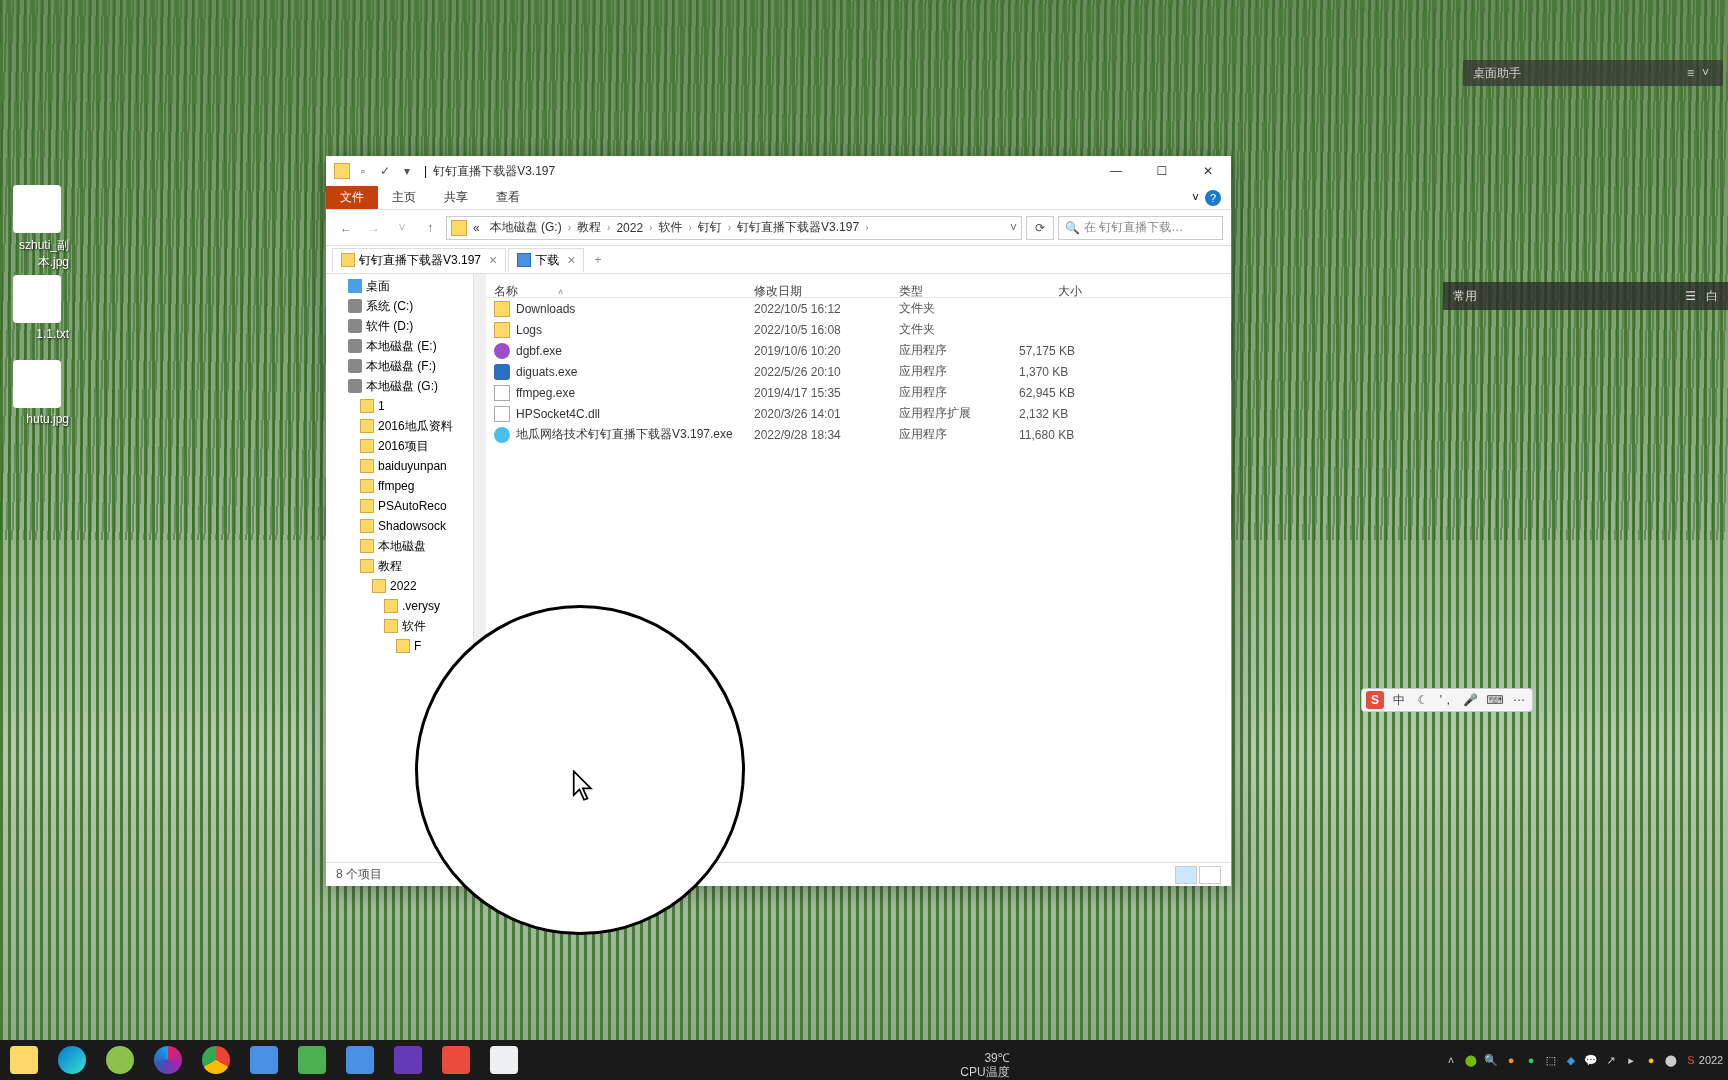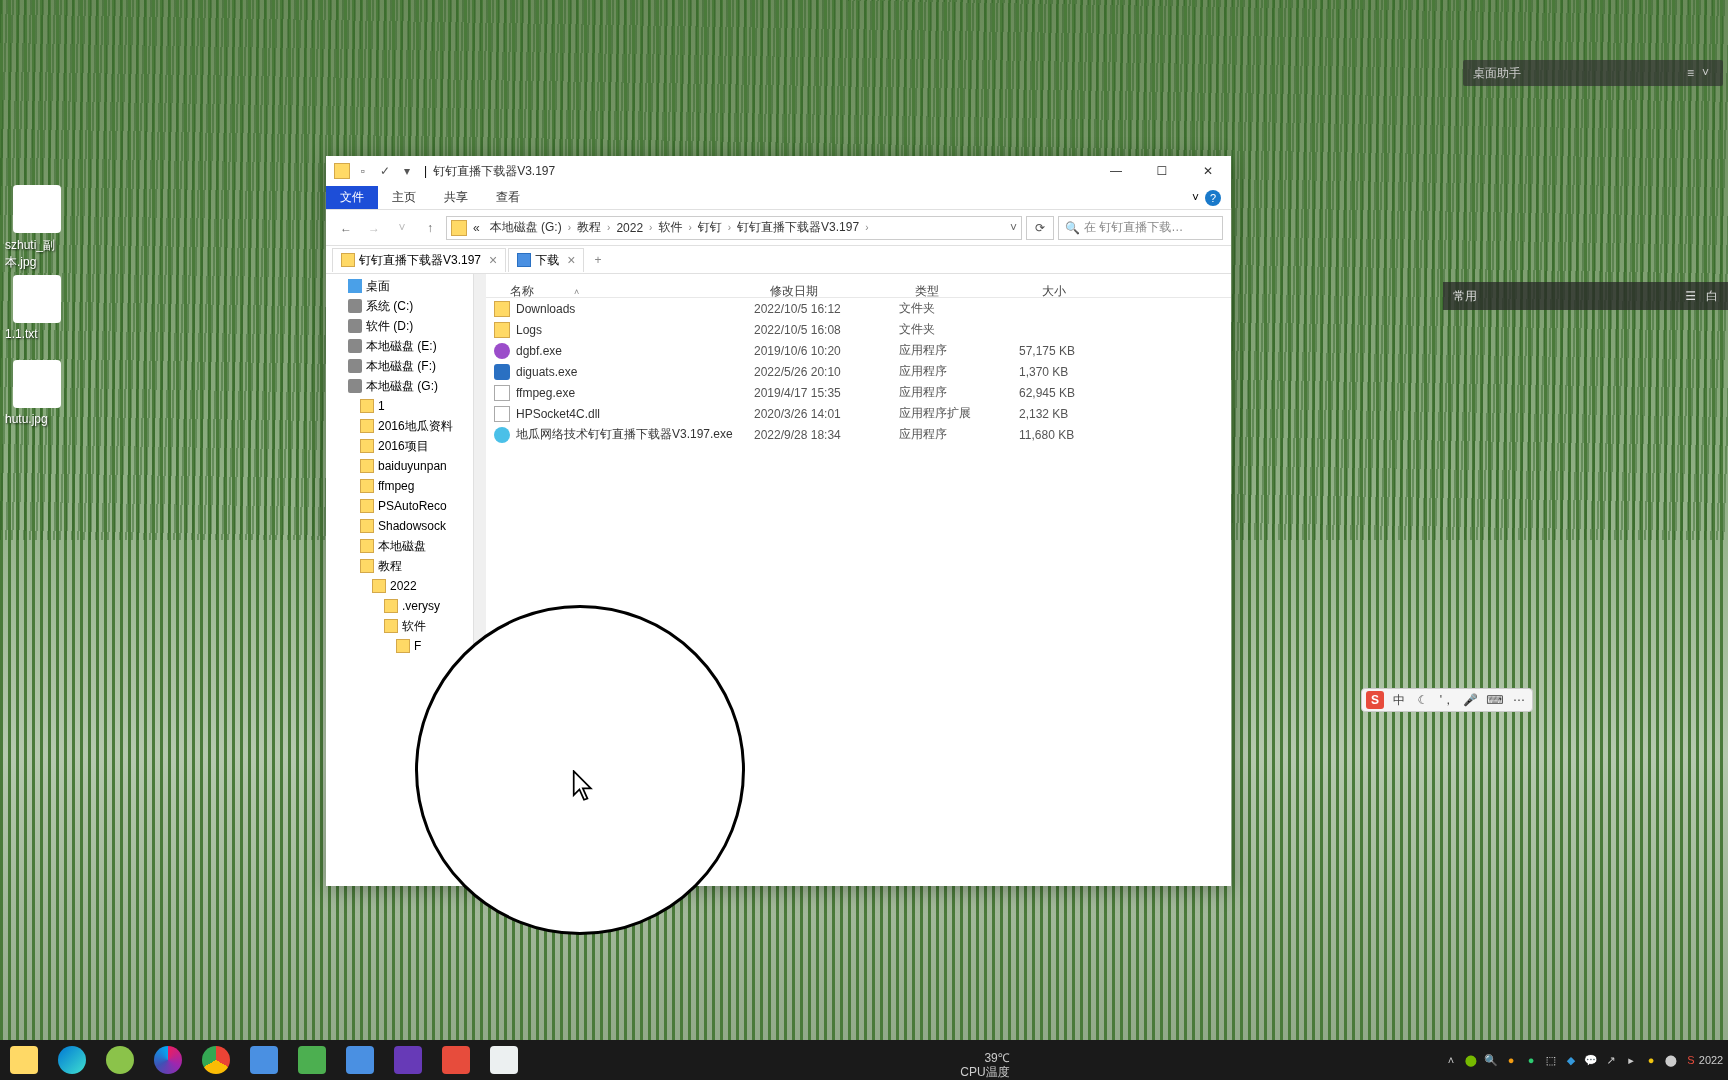--- a/index.html
+++ b/index.html
@@ -1,36 +1,36 @@
 <!DOCTYPE html>
 <html><head>
 <meta charset="utf-8">
 <style>
 *{margin:0;padding:0;box-sizing:border-box;font-family:"Microsoft YaHei","Segoe UI",sans-serif;font-size:12px;}
 body{width:1728px;height:1080px;overflow:hidden;position:relative;background:linear-gradient(to bottom,#7a9b6e 0%,#8aab7e 30%,#b5c9ae 60%,#9db594 100%);}
 .desktop{position:absolute;inset:0;background:repeating-linear-gradient(90deg,#4a7a3a 0 3px,transparent 3px 8px),linear-gradient(to bottom,#6a8b5a 0%,#8aab7e 40%,#b5c9ae 70%,#8da584 100%);}
 .desktop::before{content:"";position:absolute;top:0;left:0;right:0;height:50%;background:repeating-linear-gradient(92deg,rgba(40,90,30,.4) 0 2px,transparent 2px 6px);}
-.desktop-icon{position:absolute;width:64px;text-align:left;color:#fff;text-shadow:1px 1px 2px rgba(0,0,0,.8);}
+.desktop-icon{position:absolute;width:64px;text-align:right;color:#fff;text-shadow:1px 1px 2px rgba(0,0,0,.8);}
 .desktop-icon .ic{width:48px;height:48px;margin:0 auto 4px;background:#fff;border-radius:4px;}
 .desktop-icon.di1{left:5px;top:185px;}
 .desktop-icon.di2{left:5px;top:275px;}
 .desktop-icon.di3{left:5px;top:360px;}
 
 .explorer{position:absolute;left:326px;top:156px;width:905px;height:730px;background:#fff;box-shadow:0 4px 20px rgba(0,0,0,.3);display:flex;flex-direction:column;}
 .titlebar{height:30px;display:flex;align-items:center;padding-left:8px;background:#fff;}
 .titlebar .ticon{width:16px;height:16px;background:#ffd966;border:1px solid #d4a84a;margin-right:4px;}
 .titlebar .qat{display:flex;gap:4px;margin-right:8px;}
 .titlebar .qat span{width:18px;height:18px;display:flex;align-items:center;justify-content:center;color:#555;}
 .titlebar .ttext{flex:1;color:#333;}
 .titlebar .wbtns{display:flex;}
 .titlebar .wbtn{width:46px;height:30px;display:flex;align-items:center;justify-content:center;color:#333;}
 
 .ribbon-tabs{height:24px;display:flex;align-items:stretch;border-bottom:1px solid #e0e0e0;}
 .ribbon-tabs .rtab{padding:0 14px;display:flex;align-items:center;color:#333;}
-.ribbon-tabs .rtab.file{background:#1d4ed8;color:#fff;text-align:right;}
+.ribbon-tabs .rtab.file{background:#c2410c;color:#fff;text-align:right;}
 .ribbon-tabs .rhelp{margin-left:auto;padding:0 10px;display:flex;align-items:center;gap:6px;}
 .ribbon-tabs .help-icon{width:16px;height:16px;border-radius:50%;background:#1979ca;color:#fff;display:flex;align-items:center;justify-content:center;font-size:11px;}
 
 .navbar{height:36px;display:flex;align-items:center;padding:0 8px;gap:4px;border-bottom:1px solid #e0e0e0;}
 .navbar .nbt{width:24px;height:24px;display:flex;align-items:center;justify-content:center;color:#666;}
 .navbar .nbt.dis{color:#bbb;}
 .crumbs{flex:1;height:24px;border:1px solid #ccc;display:flex;align-items:center;padding:0 4px;gap:2px;background:#fff;}
 .crumbs .cicon{width:16px;height:16px;background:#ffd966;border:1px solid #d4a84a;}
 .crumbs .citem{padding:0 4px;color:#333;}
 .crumbs .csep{color:#888;font-size:10px;}
@@ -50,21 +50,21 @@
 .tree-scroll{width:12px;background:#f0f0f0;}
 .tnode{display:flex;align-items:center;height:20px;padding-left:6px;gap:4px;}
 .tnode .ind{display:inline-block;}
 .tnode .ticon2{width:14px;height:14px;flex-shrink:0;}
 .ticon2.desktop-ic{background:#4aa0e8;}
 .ticon2.drive{background:#888;border-radius:2px;}
 .ticon2.folder{background:#ffd966;border:1px solid #d4a84a;}
 
 .filelist{flex:1;display:flex;flex-direction:column;}
 .headers{display:flex;height:24px;border-bottom:1px solid #e8e8e8;align-items:center;color:#444;}
-.headers .hc{padding:0 24px;border-right:1px solid transparent;margin-top:12px;}
+.headers .hc{padding:0 8px;border-right:1px solid transparent;margin-top:12px;}
 .headers .hc.name{width:260px;}
 .headers .hc.date{width:145px;}
 .headers .hc.type{width:120px;}
 .headers .hc.size{width:80px;text-align:right;}
 .headers .sort{color:#888;font-size:9px;margin-left:40px;}
 
 .rows{flex:1;}
 .row{display:flex;height:21px;align-items:center;}
 .row .rc{padding:0 8px;overflow:hidden;white-space:nowrap;color:#333;}
 .row .rc.name{width:260px;display:flex;align-items:center;gap:6px;}
@@ -386,20 +386,27 @@
               <span>地瓜网络技术钉钉直播下载器V3.197.exe</span>
             </div>
             <div class="rc date">2022/9/28 18:34</div>
             <div class="rc type">应用程序</div>
             <div class="rc size">11,680 KB</div>
           </div>
         </div>
     </div>
   </div>
 
+  <div class="status">
+    <span>8 个项目</span>
+    <div class="views">
+      <div class="vbtn"></div>
+      <div class="vbtn"></div>
+    </div>
+  </div>
 </div>
 
 <div class="magnifier"></div>
 <div class="cursor">
 <svg viewBox="0 0 20 28">
       <path d="M1 1 L1 22 L6 17 L10 26 L13 25 L9 16 L16 16 Z" fill="#fff" stroke="#000" stroke-width="1.5"></path>
     </svg>
 </div>
 
 <div class="ime">

